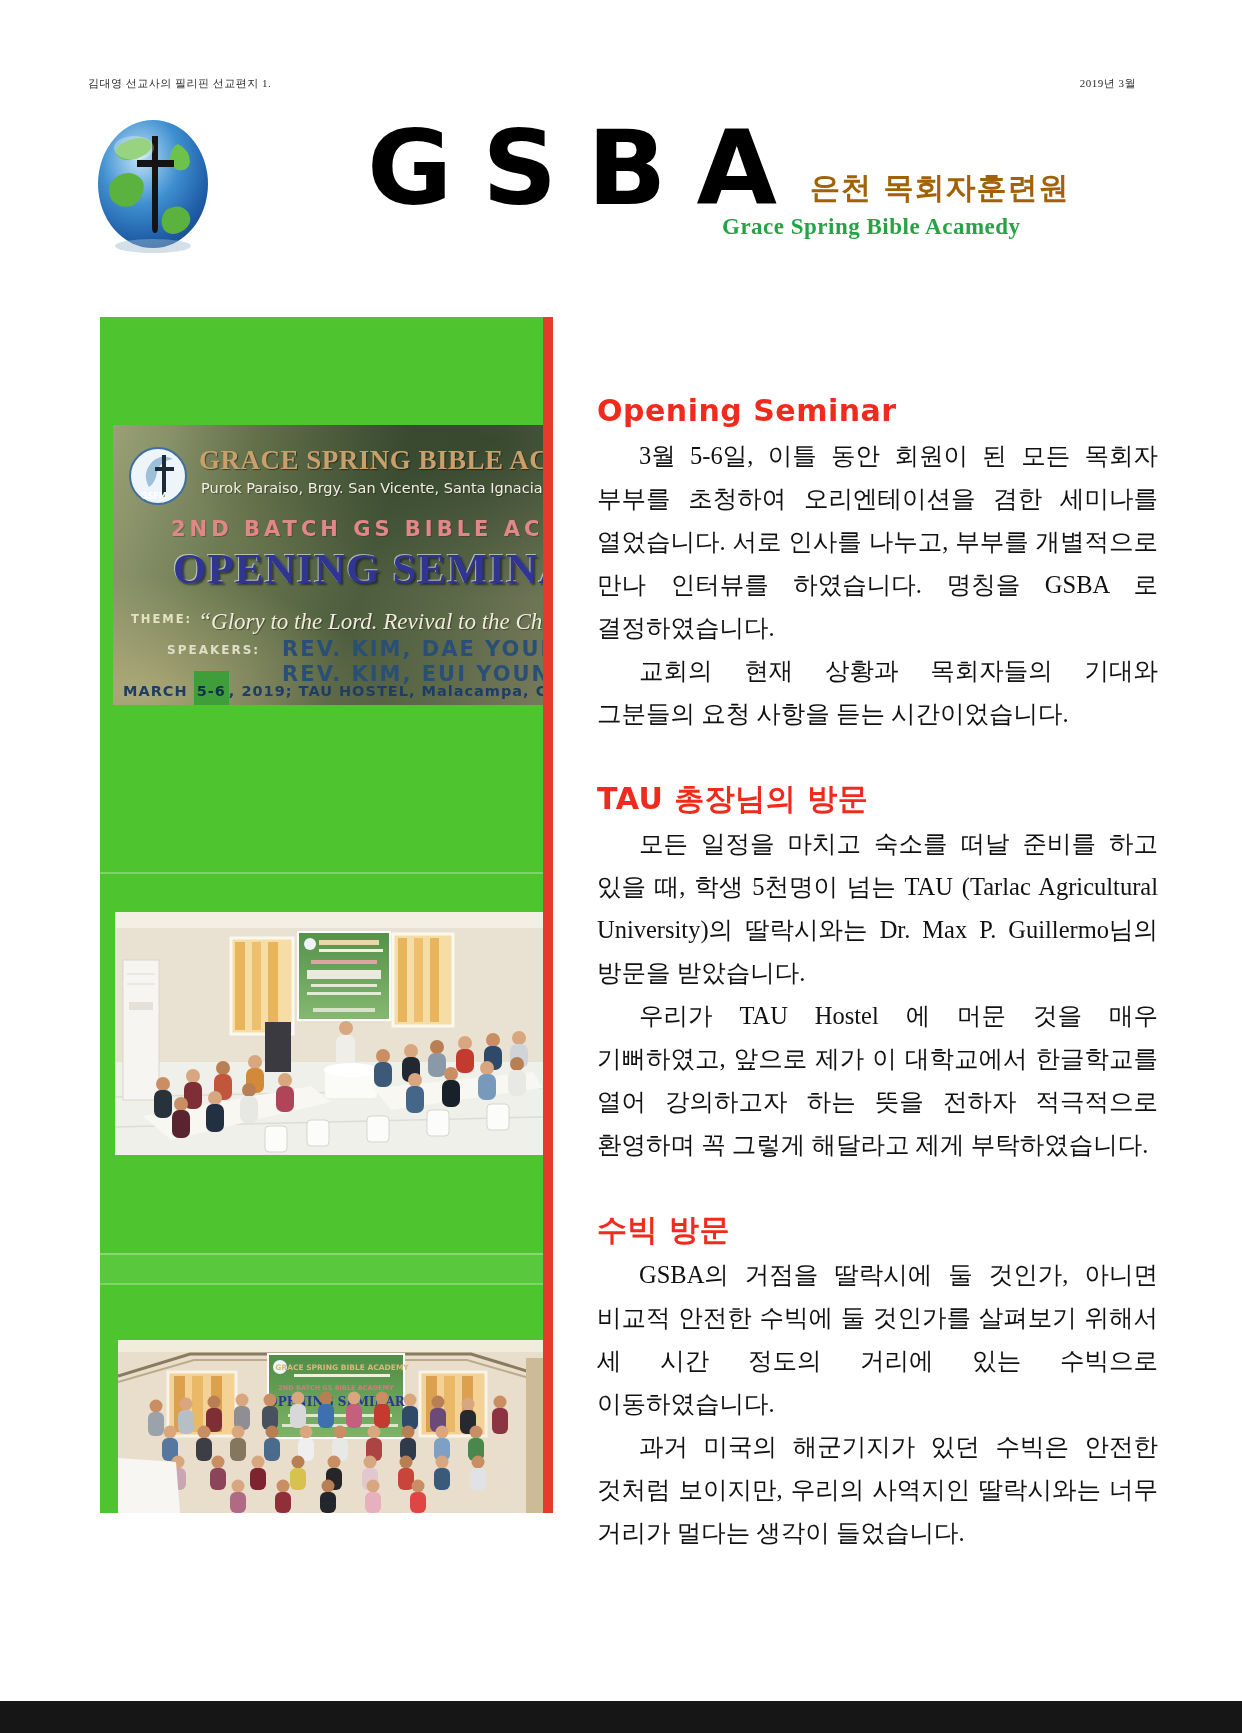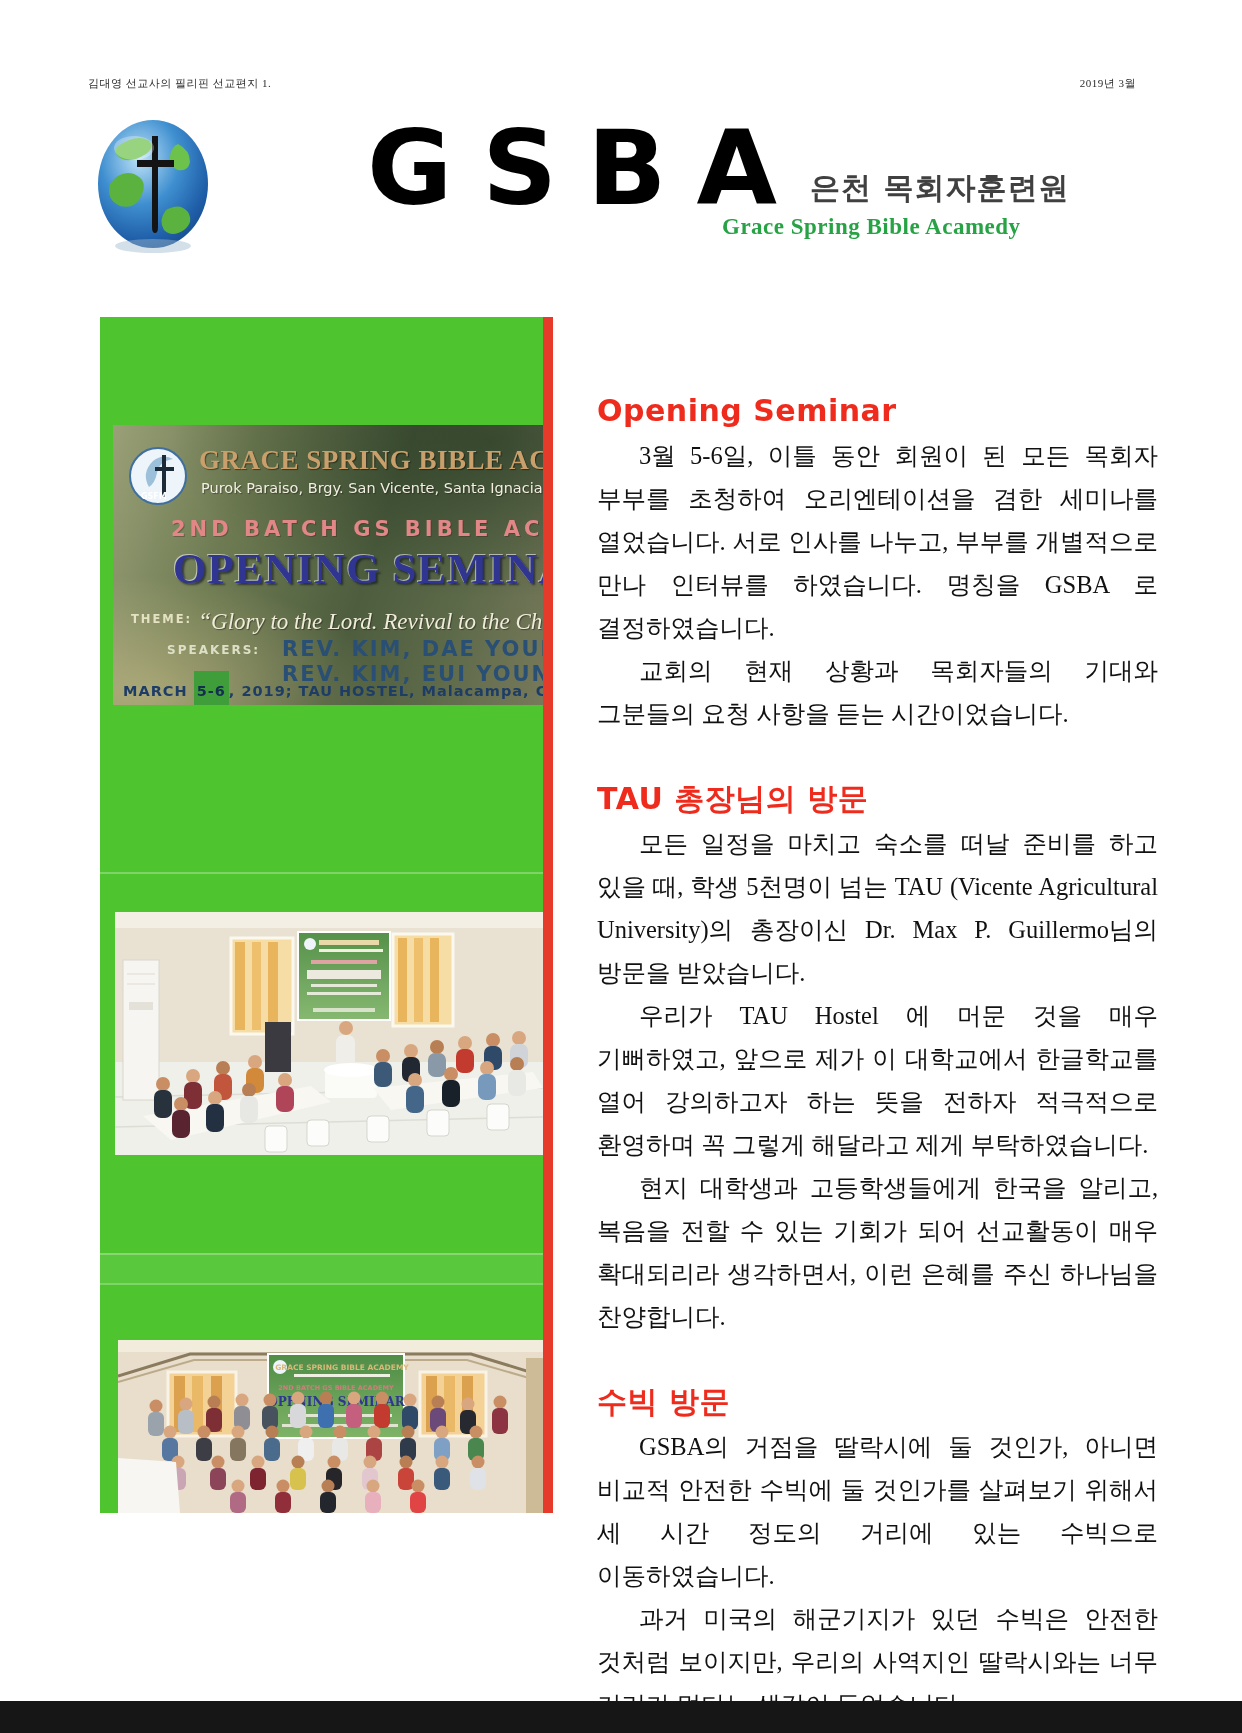--- a/index.html
+++ b/index.html
@@ -10,21 +10,21 @@
   
   .run{font-size:11px;color:#2b2b2b;letter-spacing:.5px;white-space:nowrap;}
   .run-left{left:88px;top:76px;}
   .run-right{right:106px;top:76px;}
 
   
   .globe{left:96px;top:114px;width:118px;height:142px;}
   .gsba{left:348px;top:116px;font-family:"DejaVu Sans","Liberation Sans",sans-serif;
         font-weight:bold;font-size:104px;line-height:104px;letter-spacing:30px;color:#000000;white-space:nowrap;margin-left:19px;}
   .org-kr{left:810px;top:168px;font-family:"DejaVu Sans","Liberation Sans",sans-serif;
-        font-weight:bold;font-size:30px;color:#404040;letter-spacing:1px;white-space:nowrap;}
+        font-weight:bold;font-size:30px;color:#a16207;letter-spacing:1px;white-space:nowrap;}
   .org-en{left:722px;top:214px;font-family:Liberation Serif, serif;
         font-weight:bold;font-size:23px;color:#27a345;letter-spacing:.5px;white-space:nowrap;}
 
   
   .panel{left:100px;top:317px;width:443px;height:1196px;background:#4ec42f;overflow:hidden;}
   .stripe{left:543px;top:317px;width:10px;height:1196px;background:#e63a2b;}
   .seam{position:absolute;left:0;width:100%;height:2px;background:rgba(255,255,255,.28);}
   .seam-band{position:absolute;left:0;width:100%;height:30px;background:rgba(255,255,255,.07);}
 
   .photo{position:absolute;overflow:hidden;}
@@ -461,23 +461,22 @@
     </div>
   </div>
   <div class="abs stripe"></div>
 
   <div class="abs articles">
     <h2 class="art-h">Opening Seminar</h2>
     <p class="art-p">3월 5-6일, 이틀 동안 회원이 된 모든 목회자 부부를 초청하여 오리엔테이션을 겸한 세미나를 열었습니다. 서로 인사를 나누고, 부부를 개별적으로 만나 인터뷰를 하였습니다. 명칭을 GSBA 로 결정하였습니다.</p>
     <p class="art-p">교회의 현재 상황과 목회자들의 기대와 그분들의 요청 사항을 듣는 시간이었습니다.</p>
 
     <h2 class="art-h later">TAU 총장님의 방문</h2>
-    <p class="art-p">모든 일정을 마치고 숙소를 떠날 준비를 하고 있을 때, 학생 5천명이 넘는 TAU (Vicente Agricultural University)의 총장이신 Dr. Max P. Guillermo님의 방문을 받았습니다.</p>
+    <p class="art-p">모든 일정을 마치고 숙소를 떠날 준비를 하고 있을 때, 학생 5천명이 넘는 TAU (Tarlac Agricultural University)의 딸락시와는 Dr. Max P. Guillermo님의 방문을 받았습니다.</p>
     <p class="art-p">우리가 TAU Hostel 에 머문 것을 매우 기뻐하였고, 앞으로 제가 이 대학교에서 한글학교를 열어 강의하고자 하는 뜻을 전하자 적극적으로 환영하며 꼭 그렇게 해달라고 제게 부탁하였습니다.</p>
-    <p class="art-p">현지 대학생과 고등학생들에게 한국을 알리고, 복음을 전할 수 있는 기회가 되어 선교활동이 매우 확대되리라 생각하면서, 이런 은혜를 주신 하나님을 찬양합니다.</p>
 
     <h2 class="art-h later">수빅 방문</h2>
     <p class="art-p">GSBA의 거점을 딸락시에 둘 것인가, 아니면 비교적 안전한 수빅에 둘 것인가를 살펴보기 위해서 세 시간 정도의 거리에 있는 수빅으로 이동하였습니다.</p>
     <p class="art-p">과거 미국의 해군기지가 있던 수빅은 안전한 것처럼 보이지만, 우리의 사역지인 딸락시와는 너무 거리가 멀다는 생각이 들었습니다.</p>
   </div>
 
   <div class="abs bottom-bar"></div>
 </div>
 
 </body></html>

